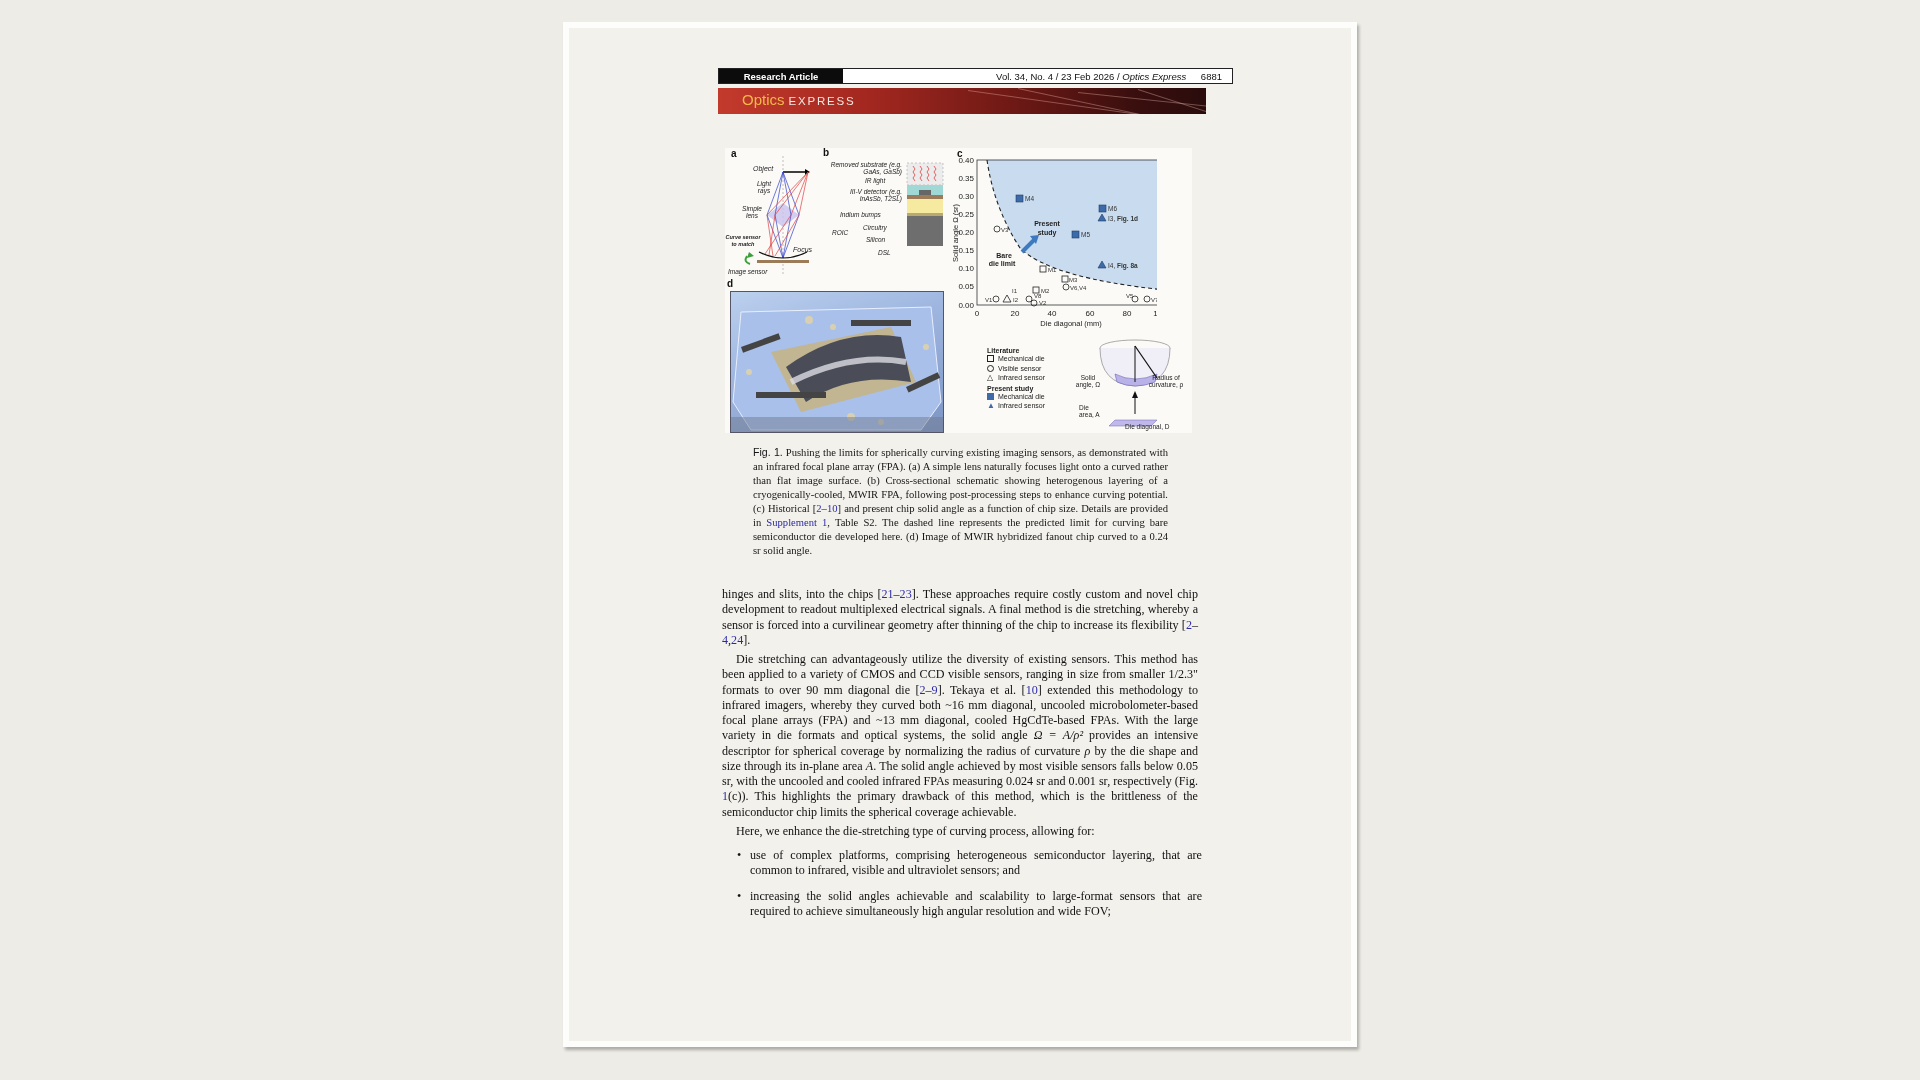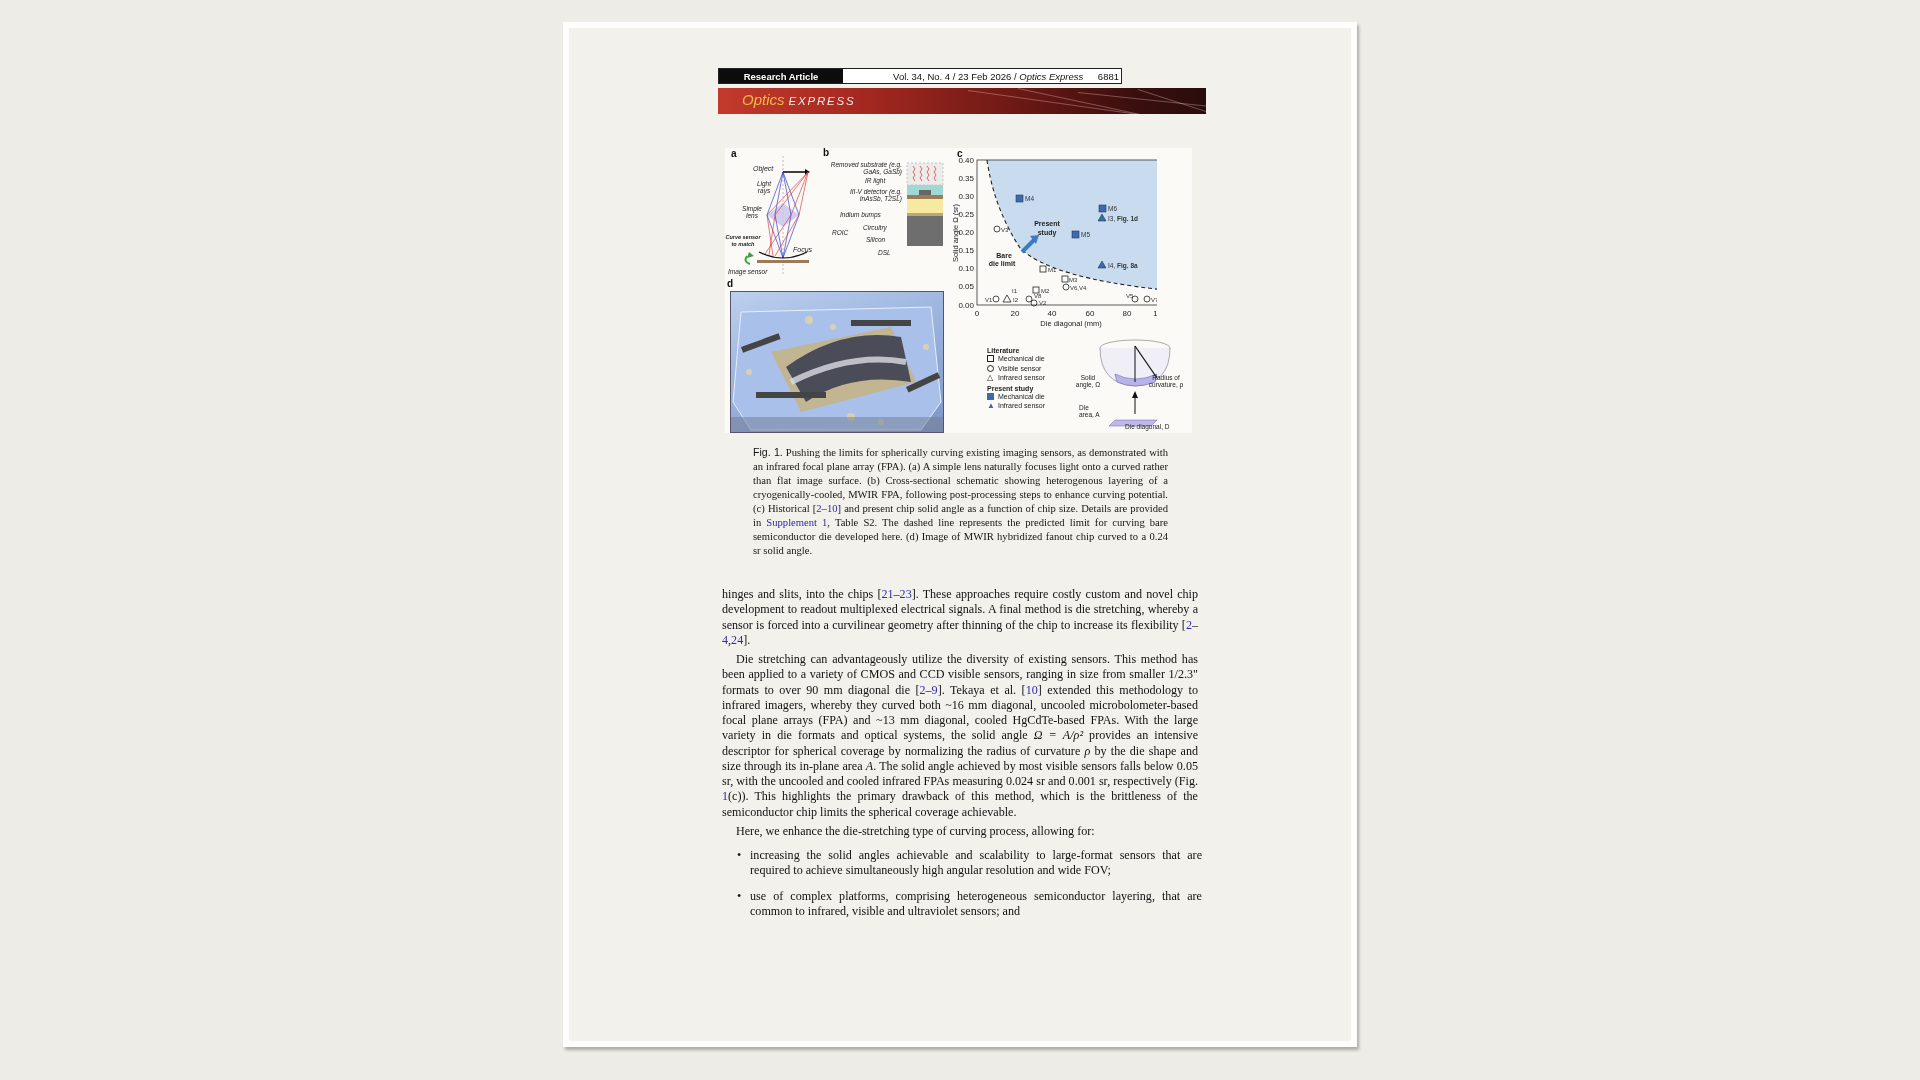--- a/index.html
+++ b/index.html
@@ -9,43 +9,43 @@
     font-family:"Liberation Serif", serif;
   }
   .sheet {
     position:absolute; left:563px; top:22px; width:794px; height:1025px;
     background:#f3f1ec;
     border:6px solid #fdfdfb;
     box-sizing:border-box;
     box-shadow: 2px 3px 3px rgba(0,0,0,0.28);
   }
   .hdr-bar {
-    position:absolute; left:718px; top:68px; width:404px; height:16px;
+    position:absolute; left:718px; top:68px; width:515px; height:16px;
     border:1px solid #222; background:#fff; box-sizing:border-box;
     display:flex; align-items:center;
     font-family:"Liberation Sans", sans-serif; font-size:9.5px; color:#111;
   }
   .hdr-bar .tag {
     background:#0c0c0c; color:#fff; font-weight:bold; height:100%;
     width:124px; display:flex; align-items:center; justify-content:center;
   }
-  .hdr-bar .vol { flex:1; text-align:right; padding-right:2px; }
+  .hdr-bar .vol { flex:1; text-align:right; padding-right:10px; }
   .hdr-bar .vol i { font-style:italic; }
   .hdr-bar .pg { margin-left:12px; }
   .banner {
     position:absolute; left:718px; top:88px; width:488px; height:26px;
     background: linear-gradient(90deg,#c23a2c 0%,#a42820 30%,#6f1915 60%,#3a0f0e 85%,#2a0c0c 100%);
     overflow:hidden;
   }
   .banner .streak { position:absolute; height:1px; background:rgba(255,200,190,0.35); transform-origin:left; }
   .banner .logo {
     position:absolute; left:24px; top:3px; font-family:"Liberation Sans", sans-serif;
     font-size:15px; color:#f3b84a; letter-spacing:0.2px;
   }
-  .banner .logo span { color:#f4e7e0; font-size:11.5px; letter-spacing:1.8px; margin-left:4px;font-style:italic; }
+  .banner .logo span { color:#f4e7e0; font-size:11.5px; letter-spacing:1.8px; margin-left:4px; }
 
   .figure {
     position:absolute; left:725px; top:148px; width:467px; height:285px;
     background:#fbfaf7;
   }
   .panel-letter { position:absolute; font-family:"Liberation Sans", sans-serif; font-weight:bold; font-size:10px; color:#111; }
   .lbl { position:absolute; font-family:"Liberation Sans", sans-serif; font-style:italic; font-size:6.5px; color:#222; white-space:nowrap; }
   .photo {
     position:absolute; left:5px; top:143px; width:212px; height:140px;
     border:1px solid #556;
@@ -302,16 +302,16 @@
 
 <div class="caption">
   <span class="fig">Fig. 1.</span><span> Pushing the limits for spherically curving existing imaging sensors, as demonstrated with an infrared focal plane array (FPA). (a) A simple lens naturally focuses light onto a curved rather than flat image surface. (b) Cross-sectional schematic showing heterogenous layering of a cryogenically-cooled, MWIR FPA, following post-processing steps to enhance curving potential. (c) Historical [</span><span class="link">2</span><span>–</span><span class="link">10</span><span>] and present chip solid angle as a function of chip size. Details are provided in </span><span class="link">Supplement 1</span><span>, Table S2. The dashed line represents the predicted limit for curving bare semiconductor die developed here. (d) Image of MWIR hybridized fanout chip curved to a 0.24 sr solid angle.</span>
 </div>
 
 <div class="body">
   <p><span>hinges and slits, into the chips [</span><span class="link">21</span><span>–</span><span class="link">23</span><span>]. These approaches require costly custom and novel chip development to readout multiplexed electrical signals. A final method is die stretching, whereby a sensor is forced into a curvilinear geometry after thinning of the chip to increase its flexibility [</span><span class="link">2</span><span>–</span><span class="link">4</span><span>,</span><span class="link">24</span><span>].</span></p>
   <p class="ind"><span>Die stretching can advantageously utilize the diversity of existing sensors. This method has been applied to a variety of CMOS and CCD visible sensors, ranging in size from smaller 1/2.3" formats to over 90 mm diagonal die [</span><span class="link">2</span><span>–</span><span class="link">9</span><span>]. Tekaya et al. [</span><span class="link">10</span><span>] extended this methodology to infrared imagers, whereby they curved both ~16 mm diagonal, uncooled microbolometer-based focal plane arrays (FPA) and ~13 mm diagonal, cooled HgCdTe-based FPAs. With the large variety in die formats and optical systems, the solid angle </span><i>Ω = A/ρ²</i><span> provides an intensive descriptor for spherical coverage by normalizing the radius of curvature </span><i>ρ</i><span> by the die shape and size through its in-plane area </span><i>A</i><span>. The solid angle achieved by most visible sensors falls below 0.05 sr, with the uncooled and cooled infrared FPAs measuring 0.024 sr and 0.001 sr, respectively (Fig. </span><span class="link">1</span><span>(c)). This highlights the primary drawback of this method, which is the brittleness of the semiconductor chip limits the spherical coverage achievable.</span></p>
   <p class="ind">Here, we enhance the die-stretching type of curving process, allowing for:</p>
   <ul>
+    <li>use of complex platforms, comprising heterogeneous semiconductor layering, that are common to infrared, visible and ultraviolet sensors; and</li>
     <li>increasing the solid angles achievable and scalability to large-format sensors that are required to achieve simultaneously high angular resolution and wide FOV;</li>
-    <li>use of complex platforms, comprising heterogeneous semiconductor layering, that are common to infrared, visible and ultraviolet sensors; and</li>
   </ul>
 </div>
 
 </body></html>

